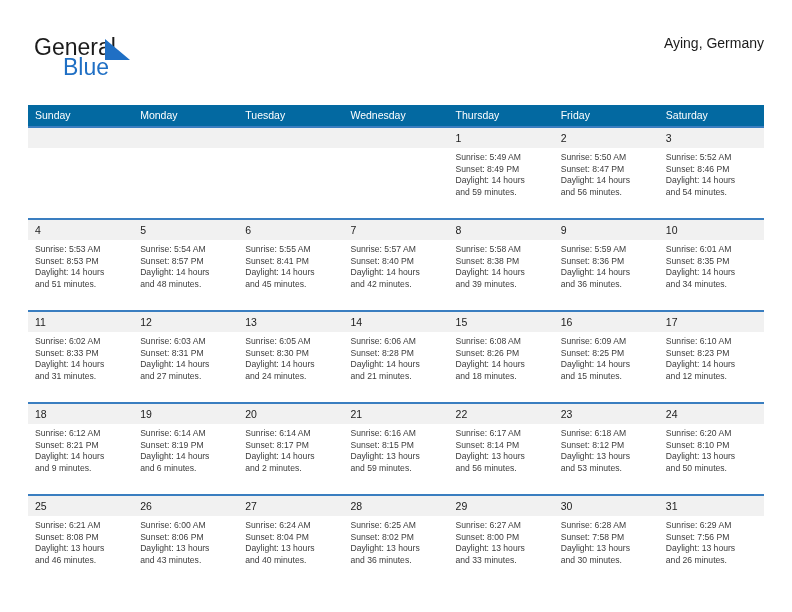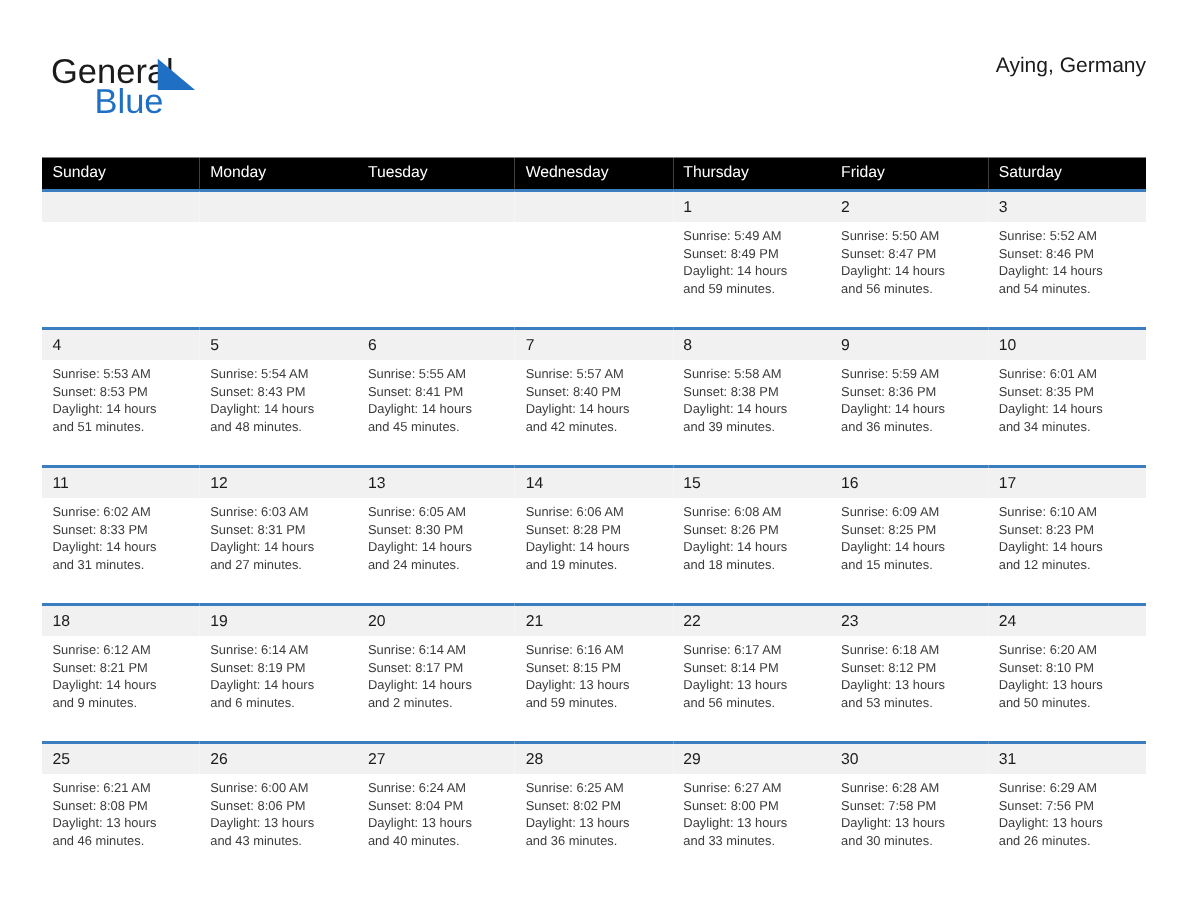--- a/index.html
+++ b/index.html
@@ -89,21 +89,21 @@
   
   .calendar {
     position: absolute;
     left: 28px;
     top: 105px;
     width: 736px;
     border-collapse: collapse;
     table-layout: fixed;
   }
   .calendar th {
-    background: #000000;
+    background: #0369a1;
     color: #ffffff;
     font-size: 10.5px;
     font-weight: 400;
     text-align: left;
     padding: 5px 0 5px 7px;
     height: 11px;
     line-height: 11px;
     border: none;
   }
   .calendar td {
@@ -245,21 +245,21 @@
               <div>Sunrise: 5:53 AM</div>
               <div>Sunset: 8:53 PM</div>
               <div>Daylight: 14 hours</div>
               <div>and 51 minutes.</div>
             </div>
           </td>
           <td>
             <div class="daynum">5</div>
             <div class="cellbody">
               <div>Sunrise: 5:54 AM</div>
-              <div>Sunset: 8:43 PM</div>
+              <div>Sunset: 8:57 PM</div>
               <div>Daylight: 14 hours</div>
               <div>and 48 minutes.</div>
             </div>
           </td>
           <td>
             <div class="daynum">6</div>
             <div class="cellbody">
               <div>Sunrise: 5:55 AM</div>
               <div>Sunset: 8:41 PM</div>
               <div>Daylight: 14 hours</div>
@@ -330,21 +330,21 @@
               <div>Daylight: 14 hours</div>
               <div>and 24 minutes.</div>
             </div>
           </td>
           <td>
             <div class="daynum">14</div>
             <div class="cellbody">
               <div>Sunrise: 6:06 AM</div>
               <div>Sunset: 8:28 PM</div>
               <div>Daylight: 14 hours</div>
-              <div>and 19 minutes.</div>
+              <div>and 21 minutes.</div>
             </div>
           </td>
           <td>
             <div class="daynum">15</div>
             <div class="cellbody">
               <div>Sunrise: 6:08 AM</div>
               <div>Sunset: 8:26 PM</div>
               <div>Daylight: 14 hours</div>
               <div>and 18 minutes.</div>
             </div>

